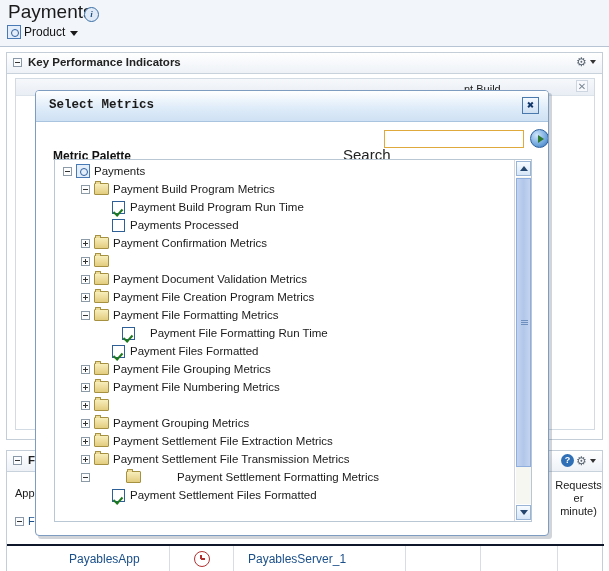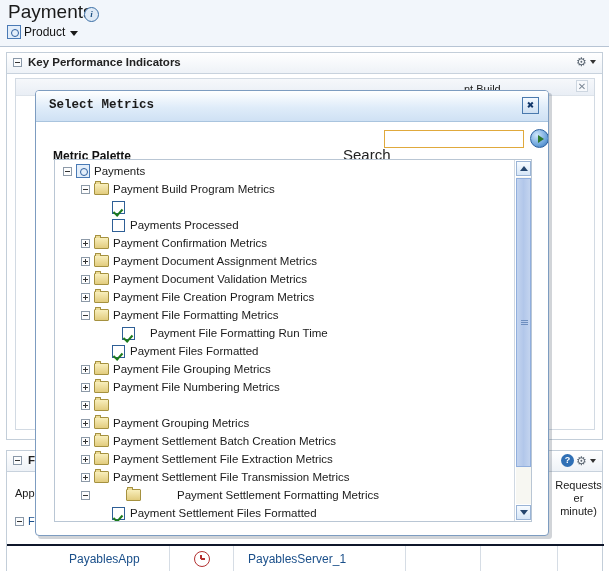--- a/index.html
+++ b/index.html
@@ -347,35 +347,35 @@
             <span class="tlabel">Payments</span>
           </div>
           <div class="tree-row" style="padding-left: 26px;">
             <span class="exp"></span>
             <span class="folder"></span>
             <span class="tlabel">Payment Build Program Metrics</span>
           </div>
           <div class="tree-row" style="padding-left: 44px;">
             <span class="exp hidden"></span>
             <span class="chk on"></span>
+            <span class="tlabel">Payment Build Program Run Time</span>
           </div>
           <div class="tree-row" style="padding-left: 44px;">
             <span class="exp hidden"></span>
             <span class="chk"></span>
             <span class="tlabel">Payments Processed</span>
           </div>
           <div class="tree-row" style="padding-left: 26px;">
             <span class="exp plus"></span>
             <span class="folder"></span>
             <span class="tlabel">Payment Confirmation Metrics</span>
           </div>
           <div class="tree-row" style="padding-left: 26px;">
             <span class="exp plus"></span>
             <span class="folder"></span>
-            <span class="tlabel">Payment Document Assignment Metrics</span>
           </div>
           <div class="tree-row" style="padding-left: 26px;">
             <span class="exp plus"></span>
             <span class="folder"></span>
             <span class="tlabel">Payment Document Validation Metrics</span>
           </div>
           <div class="tree-row" style="padding-left: 26px;">
             <span class="exp plus"></span>
             <span class="folder"></span>
             <span class="tlabel">Payment File Creation Program Metrics</span>
@@ -406,25 +406,20 @@
             <span class="tlabel">Payment File Numbering Metrics</span>
           </div>
           <div class="tree-row" style="padding-left: 26px;">
             <span class="exp plus"></span>
             <span class="folder"></span>
           </div>
           <div class="tree-row" style="padding-left: 26px;">
             <span class="exp plus"></span>
             <span class="folder"></span>
             <span class="tlabel">Payment Grouping Metrics</span>
-          </div>
-          <div class="tree-row" style="padding-left: 26px;">
-            <span class="exp plus"></span>
-            <span class="folder"></span>
-            <span class="tlabel">Payment Settlement Batch Creation Metrics</span>
           </div>
           <div class="tree-row" style="padding-left: 26px;">
             <span class="exp plus"></span>
             <span class="folder"></span>
             <span class="tlabel">Payment Settlement File Extraction Metrics</span>
           </div>
           <div class="tree-row" style="padding-left: 26px;">
             <span class="exp plus"></span>
             <span class="folder"></span>
             <span class="tlabel">Payment Settlement File Transmission Metrics</span>

